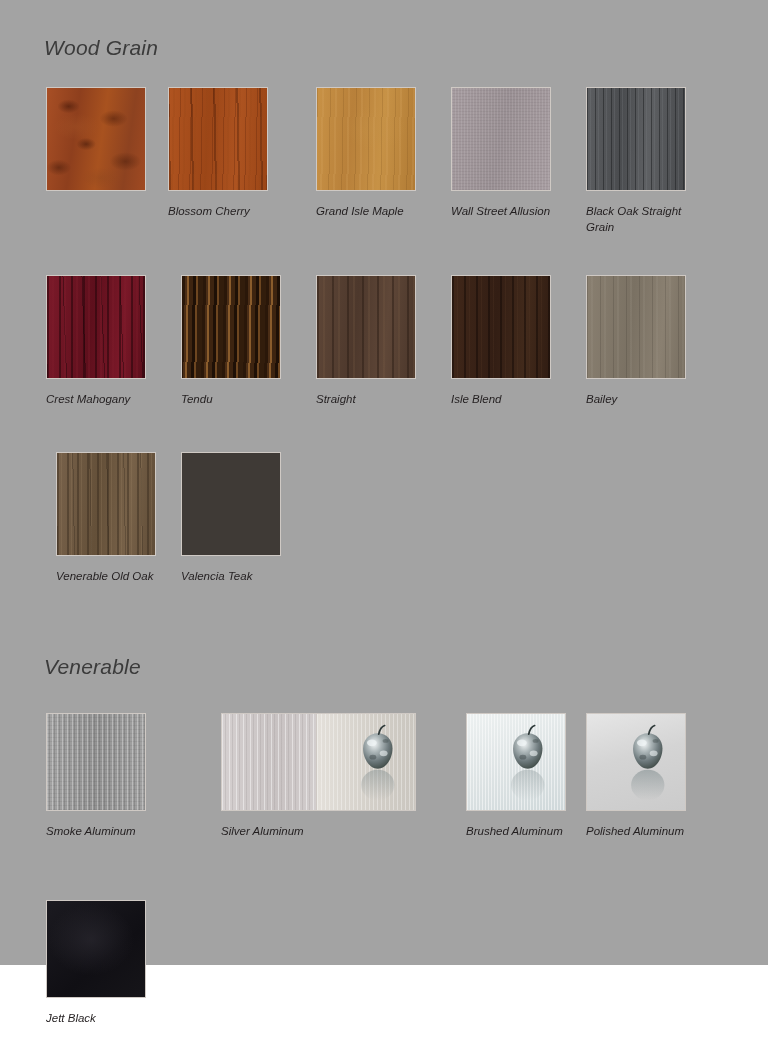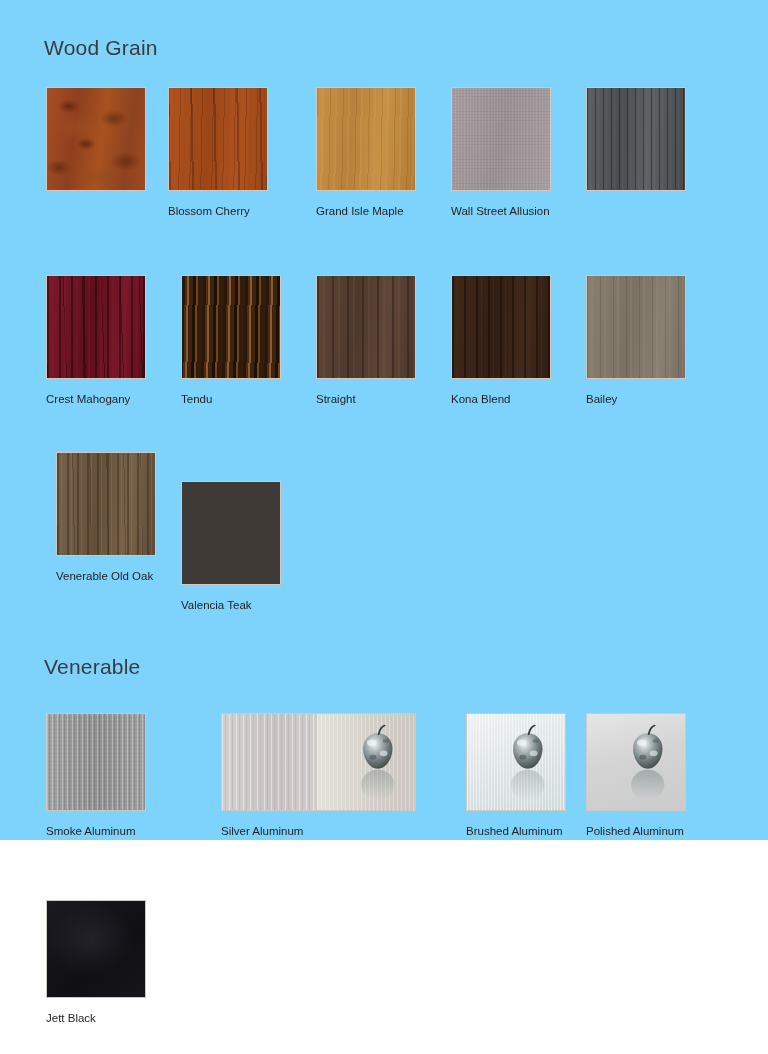--- a/index.html
+++ b/index.html
@@ -11,22 +11,23 @@
   body {
     width: 768px;
     height: 1054px;
     font-family: "Liberation Sans", sans-serif;
     color: #231f20;
     overflow: hidden;
   }
   .page {
     position: relative;
     width: 768px;
-    height: 840px;
-    background: #7dd3fc;
+    height: 965px;
+    background: #a3a3a3;
+    font-style: italic;
   }
 
   .section-title {
     position: absolute;
     left: 44px;
     font-size: 21px;
     font-weight: 400;
     letter-spacing: 0.2px;
     color: #3b3b3b;
     white-space: nowrap;
@@ -326,50 +327,51 @@
         <div class="cell" style="left: 270px;">
           <div class="chip  tx-maple"></div>
           <div class="label"><span>Grand Isle Maple</span></div>
         </div>
         <div class="cell" style="left: 405px;">
           <div class="chip  tx-wallst"></div>
           <div class="label"><span>Wall Street Allusion</span></div>
         </div>
         <div class="cell" style="left: 540px;">
           <div class="chip  tx-blackoak"></div>
+          <div class="label"><span>Black Oak Straight Grain</span></div>
         </div>
       </div>
       <div class="srow" style="position: absolute; top: 188px; left: 0px;">
         <div class="cell" style="left: 0px;">
           <div class="chip  tx-mahogany"></div>
           <div class="label"><span>Crest Mahogany</span></div>
         </div>
         <div class="cell" style="left: 135px;">
           <div class="chip  tx-tendu"></div>
           <div class="label"><span>Tendu</span></div>
         </div>
         <div class="cell" style="left: 270px;">
           <div class="chip  tx-palazzo"></div>
           <div class="label"><span>Straight</span></div>
         </div>
         <div class="cell" style="left: 405px;">
           <div class="chip  tx-kona"></div>
-          <div class="label"><span>Kona Blend</span></div>
+          <div class="label"><span>Isle Blend</span></div>
         </div>
         <div class="cell" style="left: 540px;">
           <div class="chip  tx-bailey"></div>
           <div class="label"><span>Bailey</span></div>
         </div>
       </div>
       <div class="srow" style="position: absolute; top: 365px; left: 0px;">
         <div class="cell" style="left: 10px;">
           <div class="chip  tx-oldoak"></div>
           <div class="label"><span>Venerable Old Oak</span></div>
         </div>
-        <div class="cell" style="left: 135px; margin-top: 29px;">
+        <div class="cell" style="left: 135px;">
           <div class="chip  tx-valencia"></div>
           <div class="label"><span>Valencia Teak</span></div>
         </div>
       </div>
     </div>
 
   <div class="section-title chemetal">Venerable</div>
 
   <div class="swatch-grid grid-chemetal" id="grid-chemetal">
       <div class="srow" style="position: absolute; top: 0px; left: 0px;">

